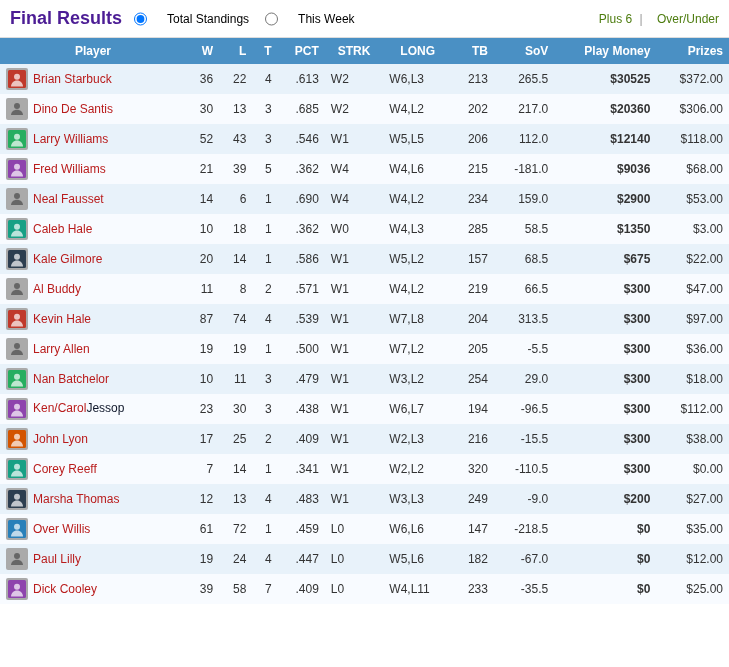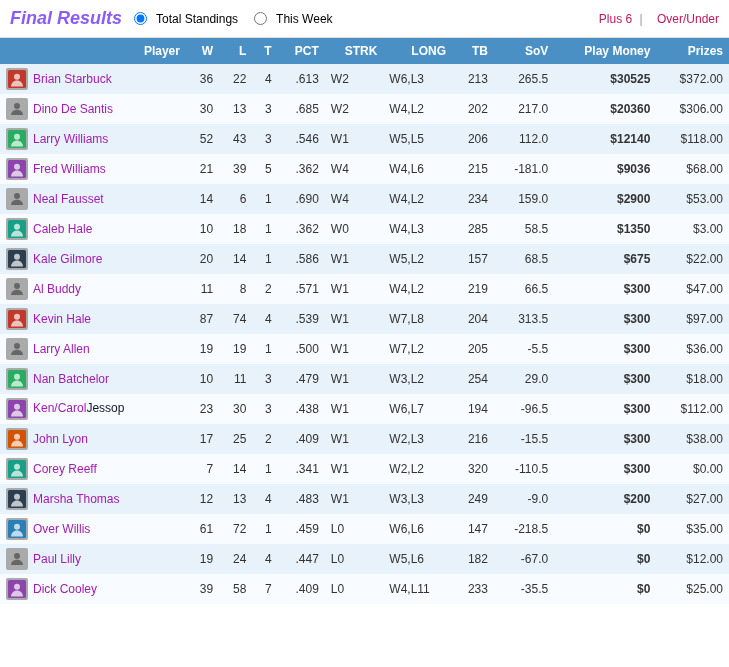--- a/index.html
+++ b/index.html
@@ -10,63 +10,61 @@
       padding: 8px 10px;
       display: flex;
       align-items: center;
       gap: 12px;
       border-bottom: 1px solid #ddd;
     }
 
     .title {
       font-size: 18px;
       font-weight: bold;
-      color: #8b5cf6;
-      font-style: italic;
+      color: #4c1d95;
     }
 
     .radio-group {
       display: flex;
       align-items: center;
       gap: 16px;
       flex: 1;
     }
 
     .radio-option {
       display: flex;
-      align-items: center;
-      gap: 9px;
+      gap: 20px;
       cursor: pointer;
     }
 
     .header-links {
       margin-left: auto;
       font-size: 12px;
     }
 
     .header-links a {
-      color: #be185d;
+      color: #4d7c0f;
       text-decoration: none;
       padding-left: 7px;
     }
     .sep { color: #999; margin: 0 4px; }
 
     table {
       width: 100%;
       border-collapse: collapse;
     }
 
     thead tr {
       background: #4a90c4;
       color: #fff;
     }
 
     thead th {
       padding: 6px 6px;
-      text-align: right;
+      text-align: center;
       font-weight: bold;
       font-size: 12px;
       white-space: nowrap;
     }
 
     thead th.num { text-align: right; }
 
     tbody tr:nth-child(odd) { background: #e8f2fa; }
     tbody tr:nth-child(even) { background: #f8fbff; }
 
@@ -94,21 +92,21 @@
       flex-shrink: 0;
       display: flex;
       align-items: center;
       justify-content: center;
       overflow: hidden;
     }
 
     .avatar svg { width: 18px; height: 18px; }
 
     .player-name {
-      color: #a21caf;
+      color: #b91c1c;
       cursor: pointer;
     }
 
     .bold { font-weight: bold; }
 
     .multiline-player {
       display: flex;
       line-height: 1.3;
     }
   </style>

